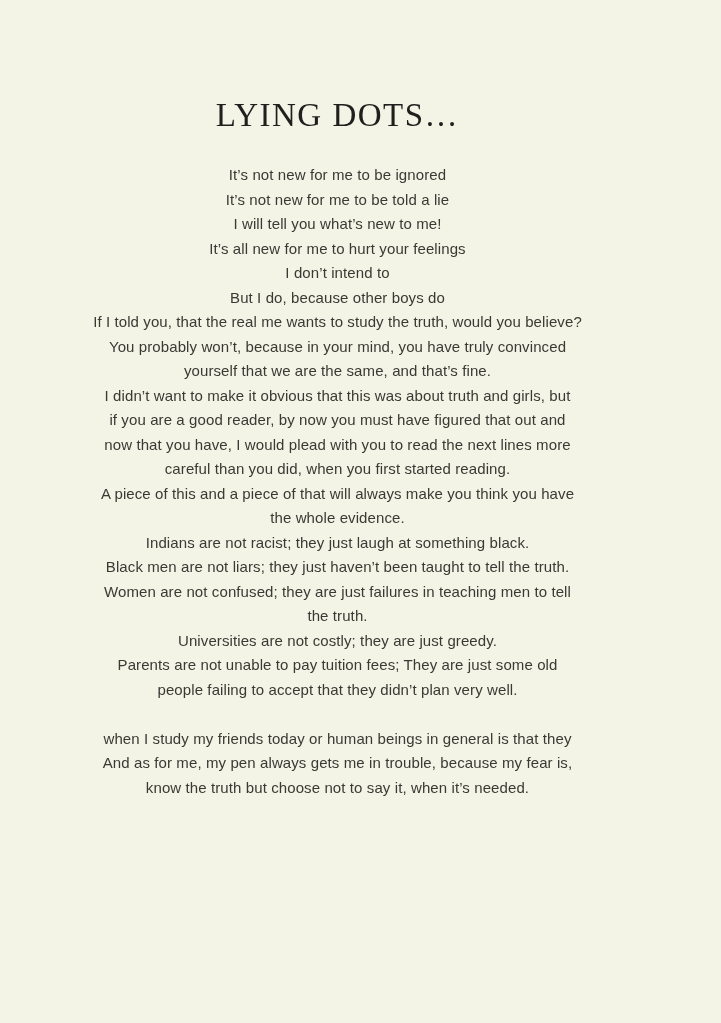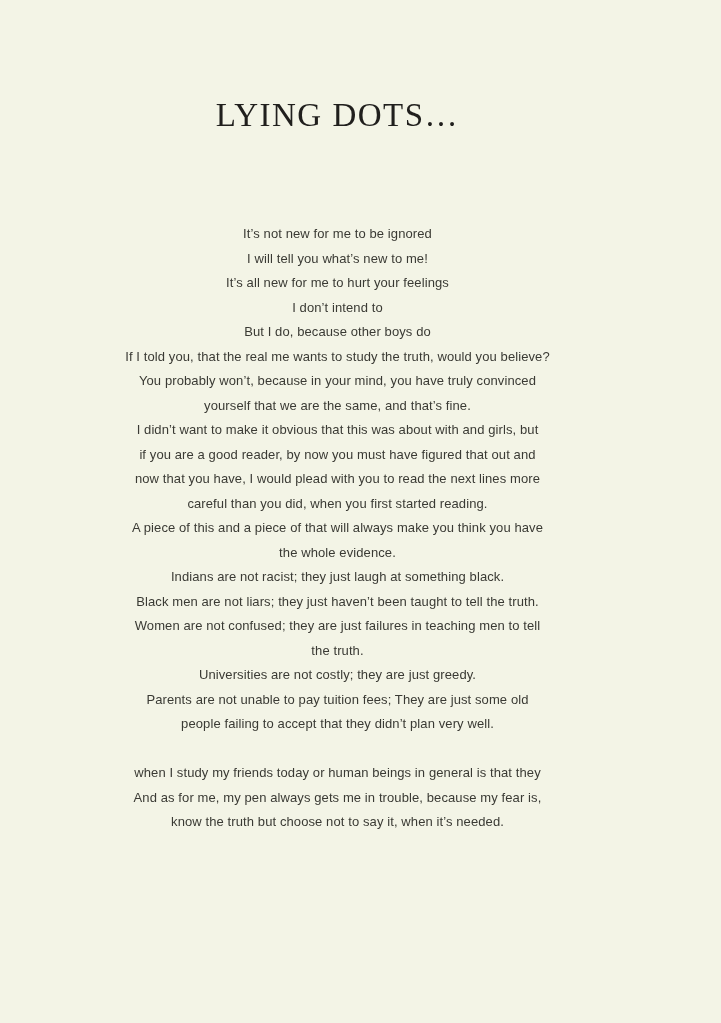--- a/index.html
+++ b/index.html
@@ -22,52 +22,53 @@
     padding-top: 97px;
     text-align: center;
     font-family: "Liberation Serif", "DejaVu Serif", serif;
     font-weight: 400;
     font-size: 33px;
     line-height: 36px;
     letter-spacing: 1.5px;
     color: #201f1d;
   }
   .poem {
-    margin-top: 89px;
+    margin-top: 30px;
     text-align: center;
     font-family: "Liberation Sans", "DejaVu Sans", sans-serif;
-    font-size: 13px;
+    font-size: 15px;
     line-height: 24.5px;
     letter-spacing: 0.1px;
     color: #3a3a34;
   }
   .line {
     white-space: nowrap;
     min-height: 24.5px;
   }
   .stanza + .stanza {
     margin-top: 24.5px;
   }
 </style>
 </head>
 <body>
 
 <div class="page">
   <h1 class="title">LYING DOTS…</h1>
   <div class="poem">
       <div class="stanza">
         <div class="line">It’s not new for me to be ignored</div>
+        <div class="line">It’s not new for me to be told a lie</div>
         <div class="line">I will tell you what’s new to me!</div>
         <div class="line">It’s all new for me to hurt your feelings</div>
         <div class="line">I don’t intend to</div>
         <div class="line">But I do, because other boys do</div>
         <div class="line">If I told you, that the real me wants to study the truth, would you believe?</div>
         <div class="line">You probably won’t, because in your mind, you have truly convinced</div>
         <div class="line">yourself that we are the same, and that’s fine.</div>
-        <div class="line">I didn’t want to make it obvious that this was about with and girls, but</div>
+        <div class="line">I didn’t want to make it obvious that this was about truth and girls, but</div>
         <div class="line">if you are a good reader, by now you must have figured that out and</div>
         <div class="line">now that you have, I would plead with you to read the next lines more</div>
         <div class="line">careful than you did, when you first started reading.</div>
         <div class="line">A piece of this and a piece of that will always make you think you have</div>
         <div class="line">the whole evidence.</div>
         <div class="line">Indians are not racist; they just laugh at something black.</div>
         <div class="line">Black men are not liars; they just haven’t been taught to tell the truth.</div>
         <div class="line">Women are not confused; they are just failures in teaching men to tell</div>
         <div class="line">the truth.</div>
         <div class="line">Universities are not costly; they are just greedy.</div>

